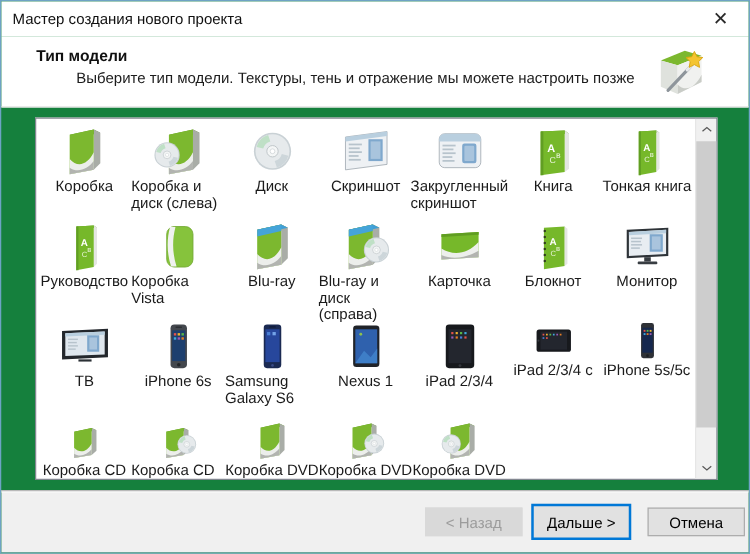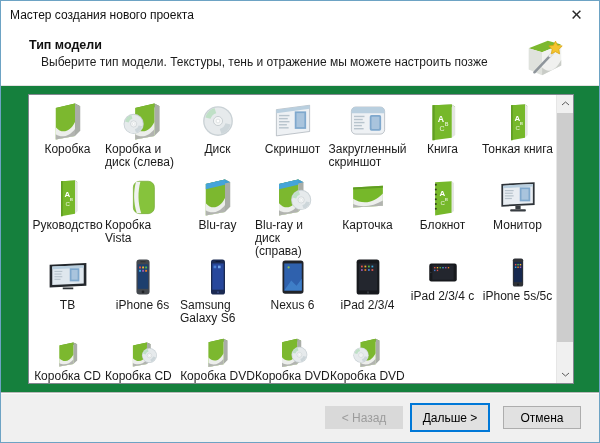--- a/index.html
+++ b/index.html
@@ -2,34 +2,34 @@
 <html><head>
 <meta charset="utf-8">
 <style>
   html,body{margin:0;padding:0;background:#fff;font-family:"Liberation Sans",sans-serif;}
   .dialog{position:relative;width:600px;height:443px;background:#15803d;border:1px solid #6da3c4;box-sizing:border-box;overflow:hidden;}
   .titlebar{height:28px;background:#fff;display:flex;align-items:center;}
   .title{flex:1;font-size:12px;color:#101010;padding-left:9px;white-space:nowrap;}
   .close-btn{width:45px;height:28px;display:flex;align-items:center;justify-content:center;font-size:15px;color:#2a2a2a;cursor:default;}
   .header{height:56px;background:#fff;border-bottom:1px solid #e2e2e2;position:relative;}
   .header-title{font-size:12.5px;font-weight:bold;margin:0;padding:9px 0 3px 28px;color:#101010;}
-  .header-sub{font-size:12px;margin:0;padding-left:40px;color:#1c1c1c;}
+  .header-sub{font-size:12px;margin:0;padding-left:60px;color:#1c1c1c;}
   .wizicon{position:absolute;right:32px;top:4px;}
   .content{position:absolute;top:85px;left:0;right:0;bottom:50px;}
   .listbox{position:absolute;left:27px;top:8px;width:546px;height:290px;background:#fff;border:1px solid #828790;box-sizing:border-box;overflow:hidden;}
   .grid{position:absolute;left:1px;top:2px;width:526px;display:grid;grid-template-columns:repeat(7,75px);grid-template-rows:76px 80px 80px 54px;}
   .cell{display:flex;flex-direction:column;align-items:center;padding-top:3px;box-sizing:border-box;cursor:default;}
   .cell svg{width:46px;height:42px;flex:none;}
   .cell.compact svg{height:33px;}
   .lbl{font-size:12px;line-height:13px;text-align:left;color:#1b1b1b;margin-top:1px;}
   .scroll{position:absolute;top:0;right:0;width:17px;height:100%;background:#f0f0f0;border-left:1px solid #e6e6e6;box-sizing:border-box;}
   .sarrow{position:absolute;left:0;width:17px;height:17px;display:flex;align-items:center;justify-content:center;}
   .sarrow.up{top:0}.sarrow.down{bottom:0}
   .sthumb{position:absolute;left:0;top:18px;bottom:41px;width:17px;background:#cdcdcd;}
-  .footer{position:absolute;left:0;right:0;bottom:0;height:50px;background:#f0f0f0;border-top:1px solid #b9b9b9;box-shadow:inset 0 1px 0 #fbfbfb;display:flex;align-items:center;justify-content:flex-end;padding-right:18px;box-sizing:border-box;}
+  .footer{position:absolute;left:0;right:0;bottom:0;height:50px;background:#f0f0f0;border-top:1px solid #b9b9b9;box-shadow:inset 0 1px 0 #fbfbfb;display:flex;align-items:center;justify-content:flex-end;padding-right:3px;box-sizing:border-box;}
   .btn{width:78px;height:23px;font-size:12px;font-family:inherit;background:#e1e1e1;border:1px solid #adadad;color:#000;padding:0;}
   .btn.back{margin-right:7px;background:#d9d9d9;border-color:#d9d9d9;color:#9c9c9c;}
   .btn.next{margin-right:13px;width:80px;height:29px;border:2px solid #0078d7;background:#e1e1e1;}
   .defs{position:absolute;width:0;height:0;overflow:hidden;}
 </style>
 </head>
 <body>
 
 <svg class="defs" aria-hidden="true" xmlns="http://www.w3.org/2000/svg">
   <defs>
@@ -355,21 +355,21 @@
           <div class="cell">
             <svg viewBox="0 0 48 48">
               <use href="#sym-galaxy" xlink:href="#sym-galaxy"></use>
             </svg>
             <div class="lbl">Samsung Galaxy S6</div>
           </div>
           <div class="cell">
             <svg viewBox="0 0 48 48">
               <use href="#sym-nexus" xlink:href="#sym-nexus"></use>
             </svg>
-            <div class="lbl">Nexus 6</div>
+            <div class="lbl">Nexus 1</div>
           </div>
           <div class="cell">
             <svg viewBox="0 0 48 48">
               <use href="#sym-ipad" xlink:href="#sym-ipad"></use>
             </svg>
             <div class="lbl">iPad 2/3/4</div>
           </div>
           <div class="cell compact">
             <svg viewBox="0 0 48 48">
               <use href="#sym-ipadland" xlink:href="#sym-ipadland"></use>

